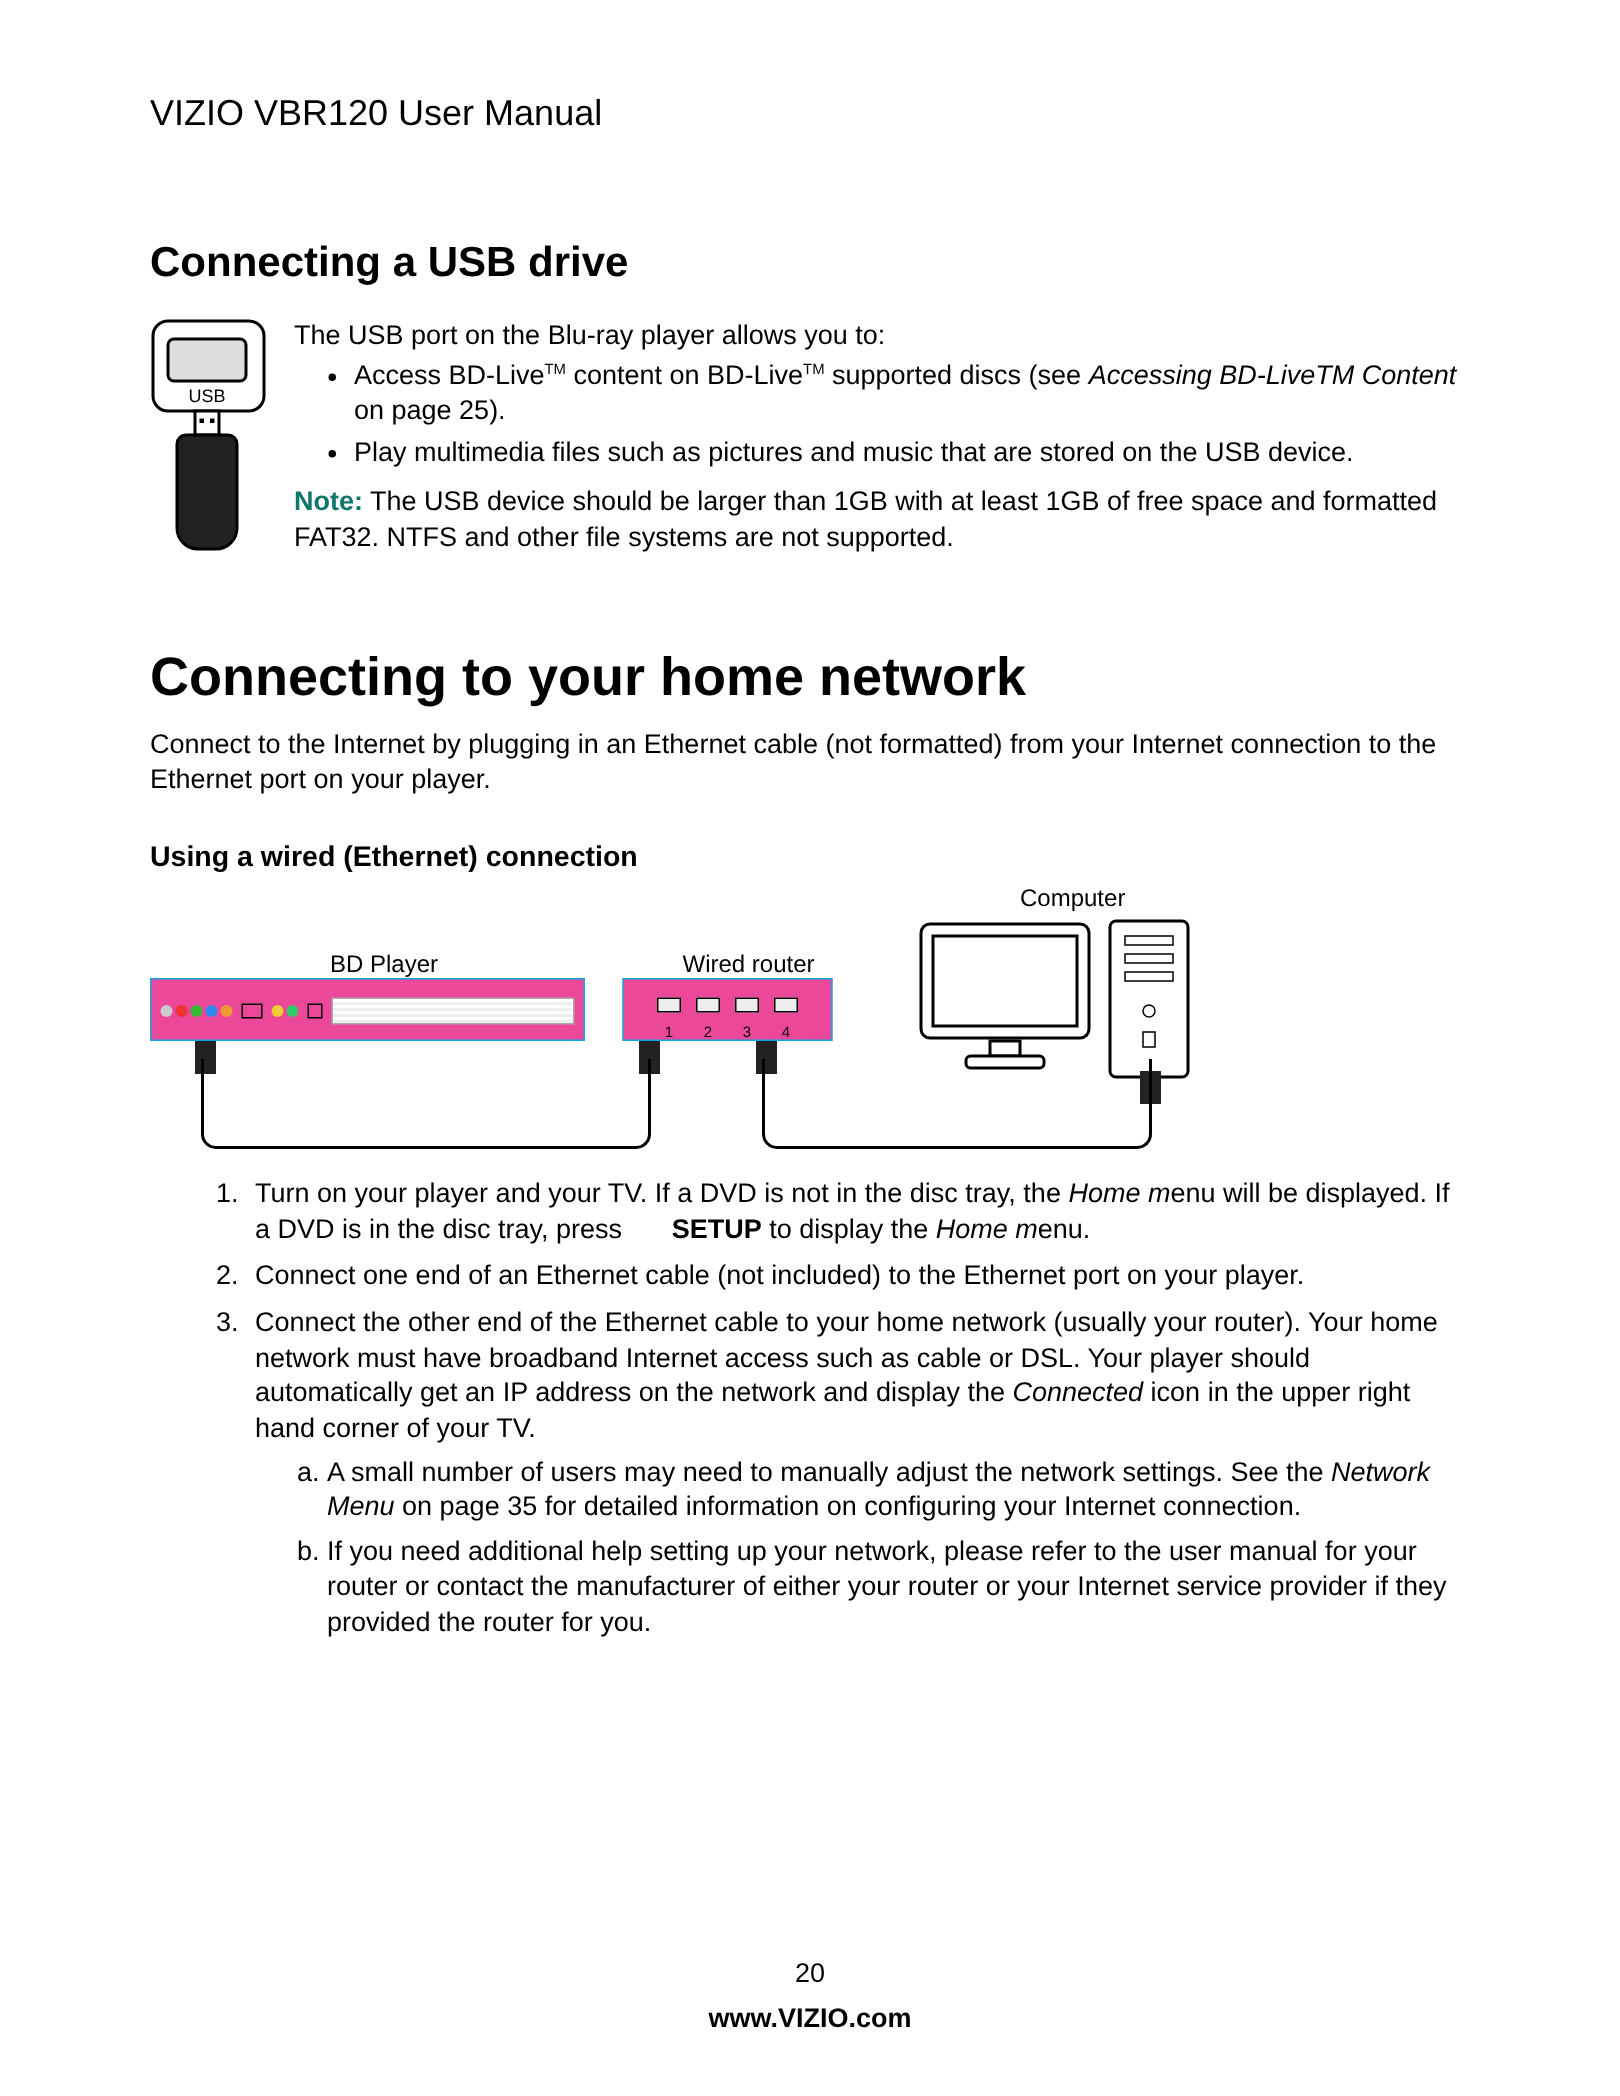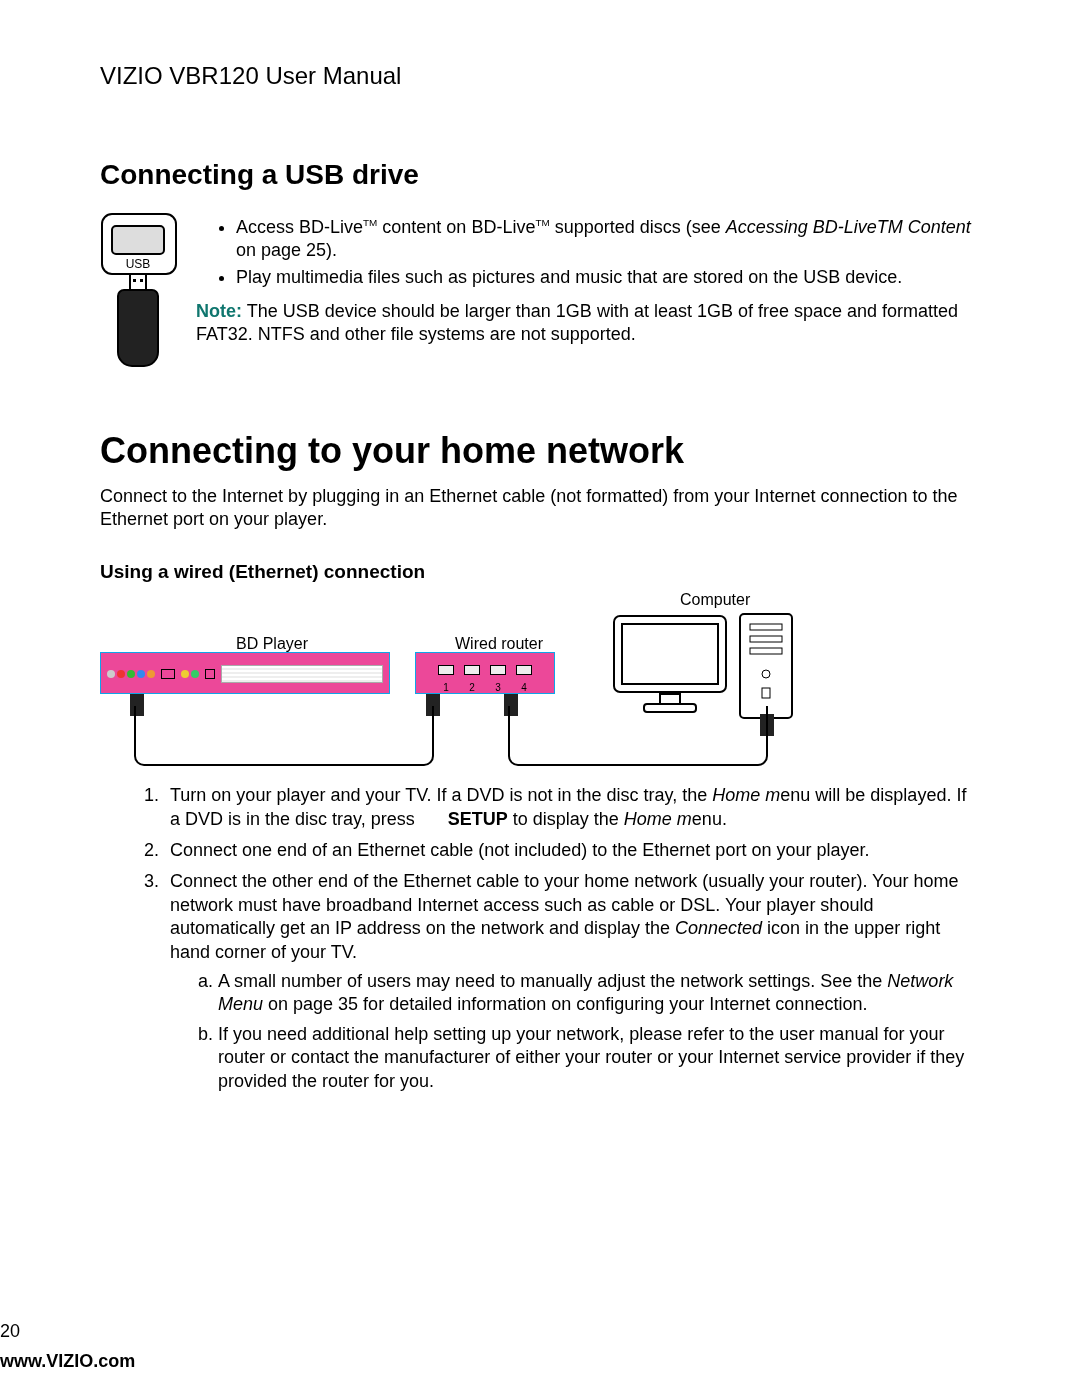--- a/index.html
+++ b/index.html
@@ -24,21 +24,21 @@
     ul.bullets { list-style: disc; padding-left: 40px; margin: 4px 0 10px 0; }
     ul.bullets li { margin-bottom: 4px; }
     ol.steps { list-style: decimal; padding-left: 64px; margin-top: 18px; }
     ol.steps > li { margin-bottom: 8px; padding-left: 6px; }
     ol.sub { list-style: lower-alpha; padding-left: 48px; margin-top: 6px; }
     ol.sub li { margin-bottom: 6px; }
     .note-label { color: #0f766e; font-weight: bold; }
     .italic { font-style: italic; }
     .bold { font-weight: bold; margin-left: 28px; }
     sup { font-size: 0.55em; vertical-align: super; }
-    .footer { position: absolute; bottom: 24px; left: 0; right: 0; }
+    .footer { position: absolute; bottom: 40px; left: 0; right: 0; text-align: center; }
     .footer .pagenum { font-size: 18px; margin-bottom: 6px; }
     .footer .url { font-size: 18px; font-weight: bold; }
     .diagram { margin: 8px 0 6px 0; position: relative; width: 760px; height: 172px; font-size: 14px; }
     .diagram .lbl { position: absolute; font-size: 16px; }
     .network-box { position: absolute; border: 1px solid #0ea5e9; background:#ec4899; }
     .router-port { width: 16px; height: 10px; display:inline-block; border:1px solid #000; margin:0 5px; background:#eee; }
     .router-num { font-size:10px; display:inline-block; width:26px; text-align:center; }
     .cable { position:absolute; border:2px solid #000; border-top:none; height:60px; }
     .plug { position:absolute; width:14px; height:22px; background:#222; }
   </style>
@@ -55,40 +55,41 @@
       <rect x="2" y="2" width="74" height="60" rx="10" ry="10" fill="#fff" stroke="#000" stroke-width="2"></rect>
       <rect x="12" y="14" width="52" height="28" rx="4" ry="4" fill="#ddd" stroke="#000" stroke-width="2"></rect>
       <text x="38" y="56" text-anchor="middle" font-size="12" font-family="Arial">USB</text>
       <rect x="30" y="62" width="16" height="16" fill="#fff" stroke="#000" stroke-width="2"></rect>
       <rect x="33" y="67" width="3" height="3" fill="#000"></rect>
       <rect x="40" y="67" width="3" height="3" fill="#000"></rect>
       <path d="M24 78 h28 a6 6 0 0 1 6 6 v56 a14 14 0 0 1 -14 14 h-12 a14 14 0 0 1 -14 -14 v-56 a6 6 0 0 1 6 -6 z" fill="#222" stroke="#000" stroke-width="2"></path>
     </svg>
   </div>
   <div class="usb-body">
+    <p>The USB port on the Blu-ray player allows you to:</p>
     <ul class="bullets">
       <li>
         <span>Access BD-Live</span><sup>TM</sup><span> content on BD-Live</span><sup>TM</sup><span> supported discs (see </span><span class="italic">Accessing BD-LiveTM Content</span><span> on page 25).</span>
       </li>
       <li>Play multimedia files such as pictures and music that are stored on the USB device.</li>
     </ul>
     <p>
       <span class="note-label">Note:</span><span> The USB device should be larger than 1GB with at least 1GB of free space and formatted FAT32. NTFS and other file systems are not supported.</span>
     </p>
   </div>
 </div>
 
 <h2>Connecting to your home network</h2>
 <p>Connect to the Internet by plugging in an Ethernet cable (not formatted) from your Internet connection to the Ethernet port on your player.</p>
 
 <h3>Using a wired (Ethernet) connection</h3>
 
 <div class="diagram">
   <span class="lbl" style="left:580px; top:-4px;">Computer</span>
-  <span class="lbl" style="left:136px; top:40px;">BD Player</span>
+  <span class="lbl" style="left:120px; top:40px;">BD Player</span>
   <span class="lbl" style="left:355px; top:40px;">Wired router</span>
 
   <div class="network-box" style="left:0; top:58px; width:290px; height:42px;">
     <div style="position:absolute;left:6px;top:8px;width:276px;height:26px;display:flex;align-items:center;gap:2px;">
       <span style="width:8px;height:8px;border-radius:50%;background:#ccc;display:inline-block"></span>
       <span style="width:8px;height:8px;border-radius:50%;background:#e33;display:inline-block"></span>
       <span style="width:8px;height:8px;border-radius:50%;background:#3b3;display:inline-block"></span>
       <span style="width:8px;height:8px;border-radius:50%;background:#38e;display:inline-block"></span>
       <span style="width:8px;height:8px;border-radius:50%;background:#e93;display:inline-block"></span>
       <span style="width:14px;height:10px;border:1px solid #000;display:inline-block;margin-left:4px"></span>

